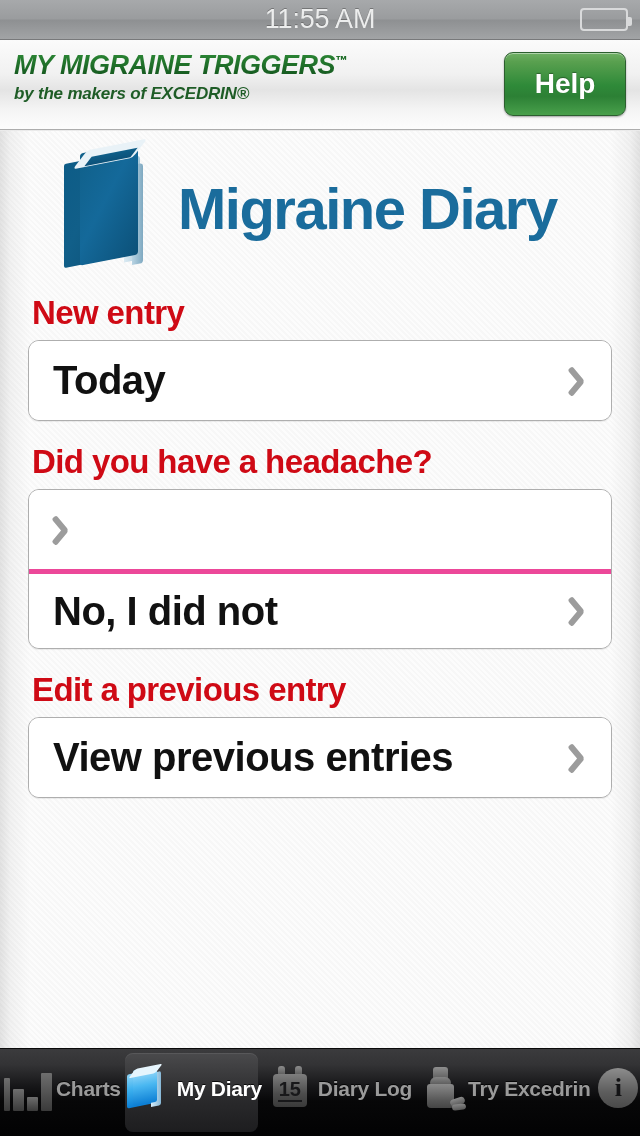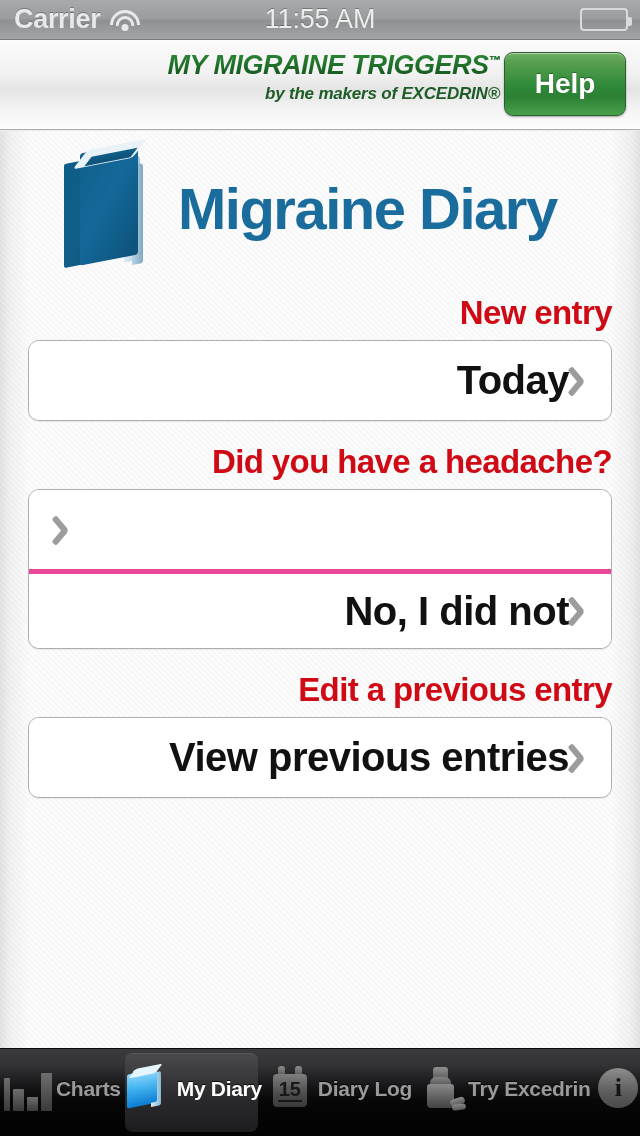--- a/index.html
+++ b/index.html
@@ -60,21 +60,21 @@
   
   .brandbar {
     position:absolute; top:40px; left:0; width:640px; height:90px;
     background:linear-gradient(to bottom,#fbfbfb 0%,#f1f1f1 38%,#e4e4e4 56%,#f4f4f4 78%,#fdfdfd 100%);
     border-bottom:1px solid #c3c3c3;
   }
   .brandbar::after{
     content:""; position:absolute; left:0; right:0; bottom:-4px; height:4px;
     background:linear-gradient(to bottom,rgba(0,0,0,.13),rgba(0,0,0,0));
   }
-  .brand-text { position:absolute; left:0; top:10px; width:500px; text-align:right; }
+  .brand-text { position:absolute; left:14px; top:10px; width:500px; text-align:left; }
   .brand-title {
     font-size:27px; font-weight:bold; font-style:italic;
     color:#1d6b27;
     background:linear-gradient(to bottom,#2f8d38 0%,#1d6b27 55%,#124c1c 100%);
     -webkit-background-clip:text; background-clip:text; -webkit-text-fill-color:transparent;
     letter-spacing:-0.5px; white-space:nowrap;
   }
   .brand-tm {
     font-size:12px; vertical-align:super; -webkit-text-fill-color:#1d6b27;
   }
@@ -95,21 +95,20 @@
 
   
   .content {
     position:absolute; top:131px; left:0; width:640px; height:917px;
     background:
       linear-gradient(to right, rgba(0,0,0,.10) 0px, rgba(0,0,0,.045) 10px, rgba(0,0,0,0) 30px),
       linear-gradient(to left, rgba(0,0,0,.10) 0px, rgba(0,0,0,.045) 10px, rgba(0,0,0,0) 30px),
       repeating-linear-gradient(45deg,#fcfcfc 0 2px,#f7f7f7 2px 4px),
       #fafafa;
     overflow:hidden;
-    text-align:right;
   }
 
   .title-row { display:flex; align-items:center; padding:13px 0 0 62px; }
   .book-logo { width:98px; height:128px; position:relative; flex:none; }
   .book-logo .spine {
     position:absolute; left:2px; top:14px; width:62px; height:104px;
     background:linear-gradient(115deg,#0d5c87 0%,#115f89 40%,#0b4f75 100%);
     transform:skewY(-11deg);
     border-radius:2px 4px 2px 2px;
   }
@@ -291,28 +290,20 @@
     font-size:26px; font-weight:bold; color:#141416;
     font-family:"Liberation Serif", serif; line-height:1;
   }
 </style>
 </head>
 <body>
 
 <div id="phone">
 
   <div class="statusbar">
-    <div class="sb-left">
-      <span class="sb-carrier">Carrier</span>
-      <span class="wifi">
-          <i></i>
-          <i></i>
-          <i></i>
-        </span>
-    </div>
     <div class="sb-time">11:55 AM</div>
     <div class="sb-right">
       <span class="battery"><span class="battery-fill"></span></span>
     </div>
   </div>
 
   <div class="brandbar">
     <div class="brand-text">
       <div class="brand-title"><span>MY MIGRAINE TRIGGERS</span><span class="brand-tm">™</span></div>
       <div class="brand-sub">by the makers of EXCEDRIN®</div>

